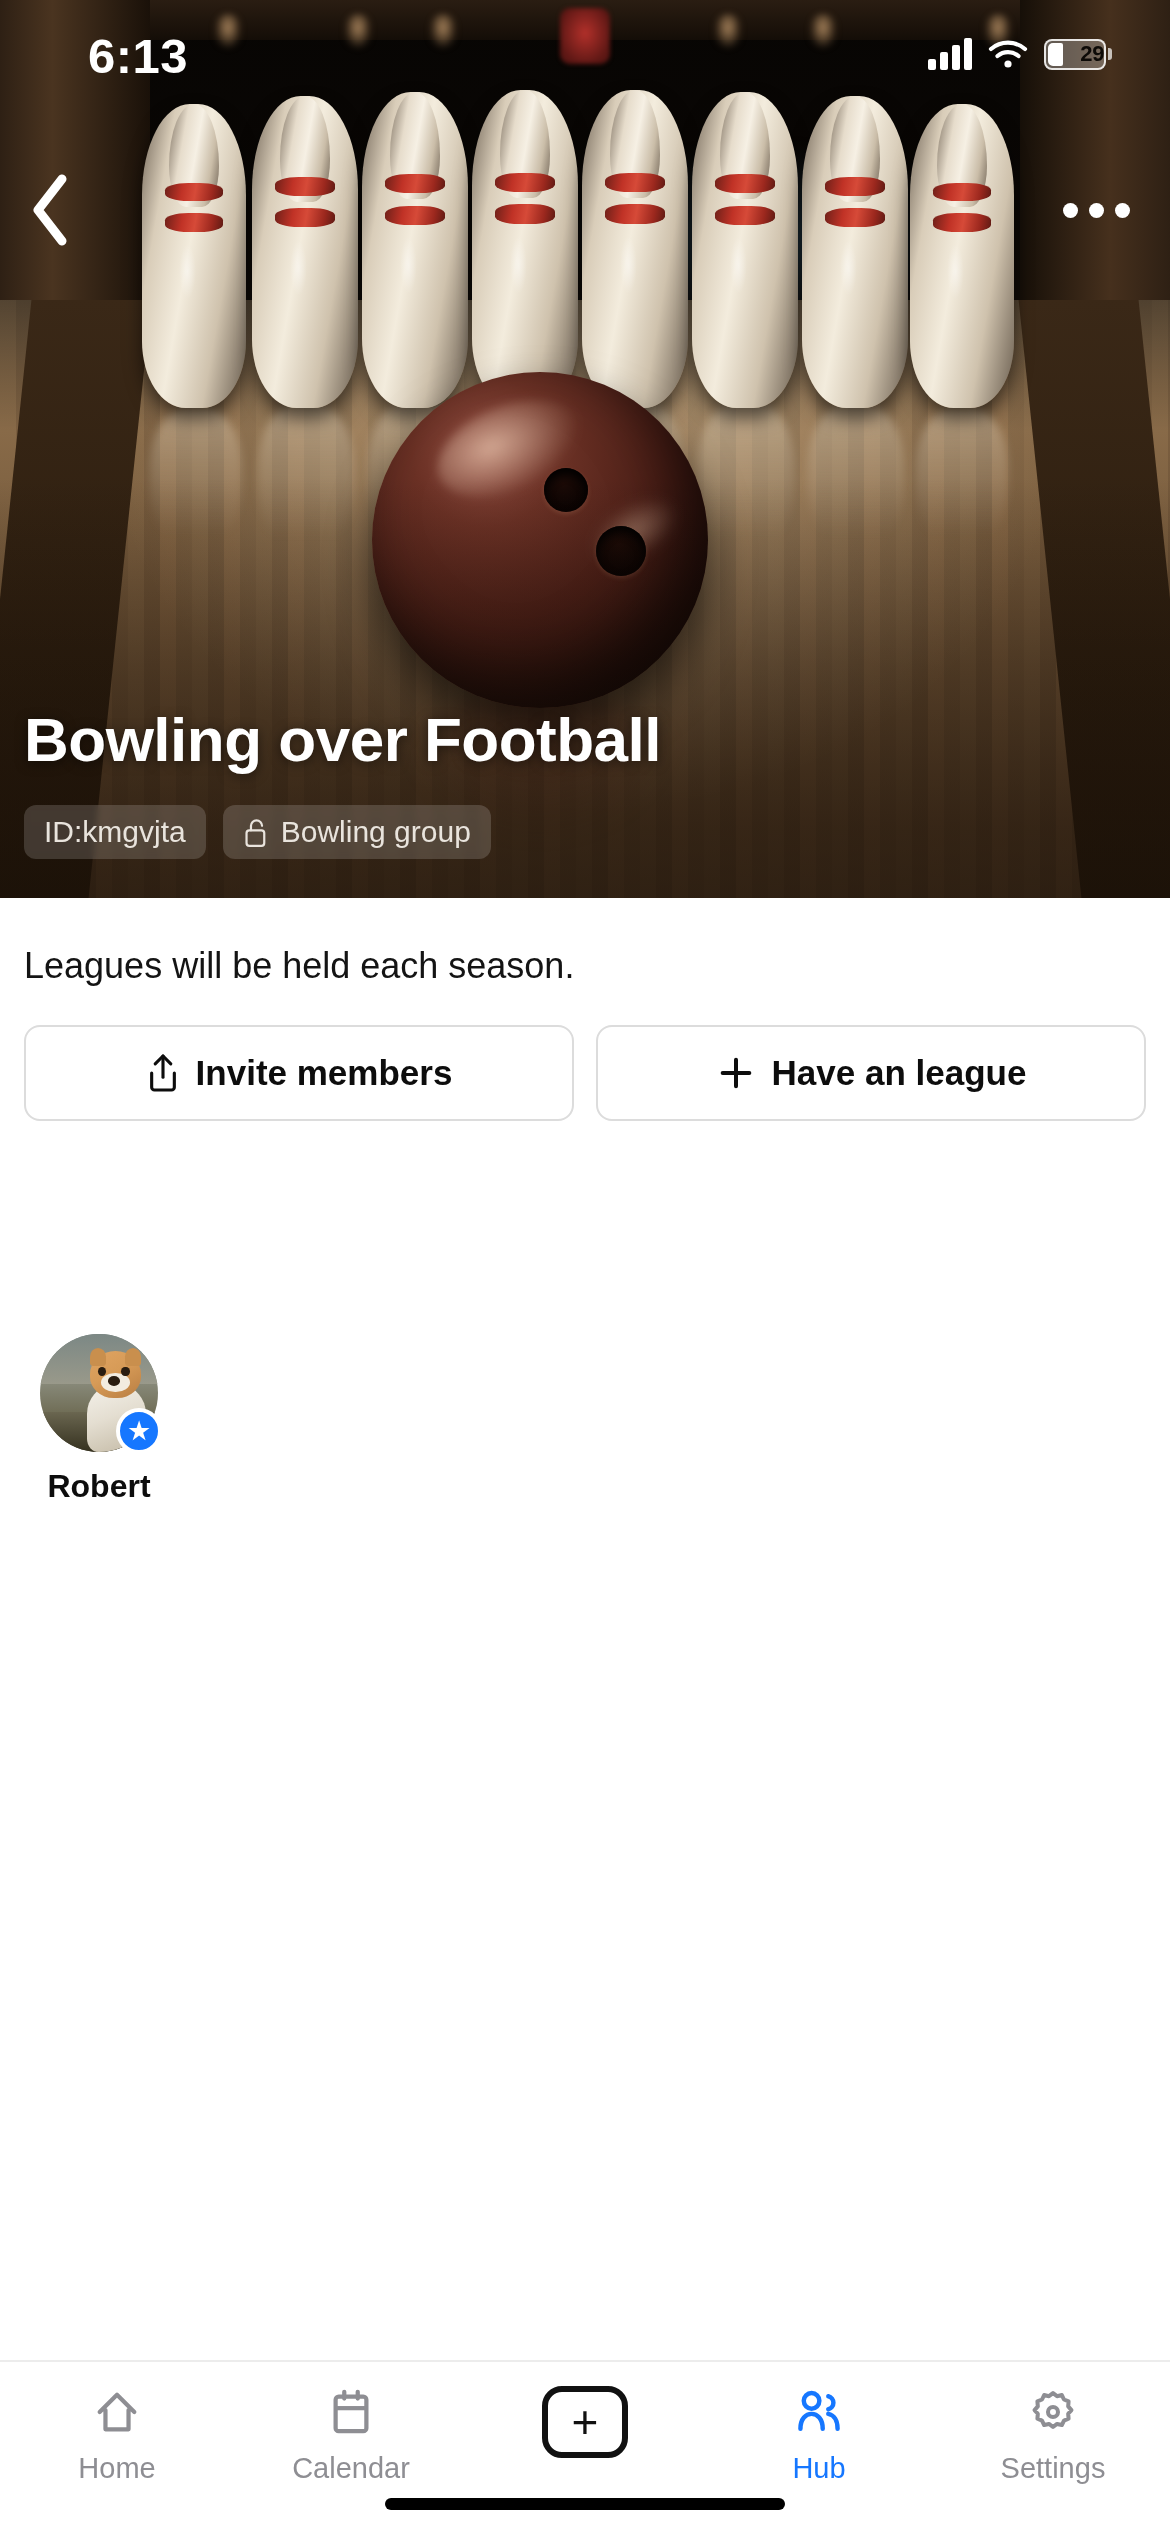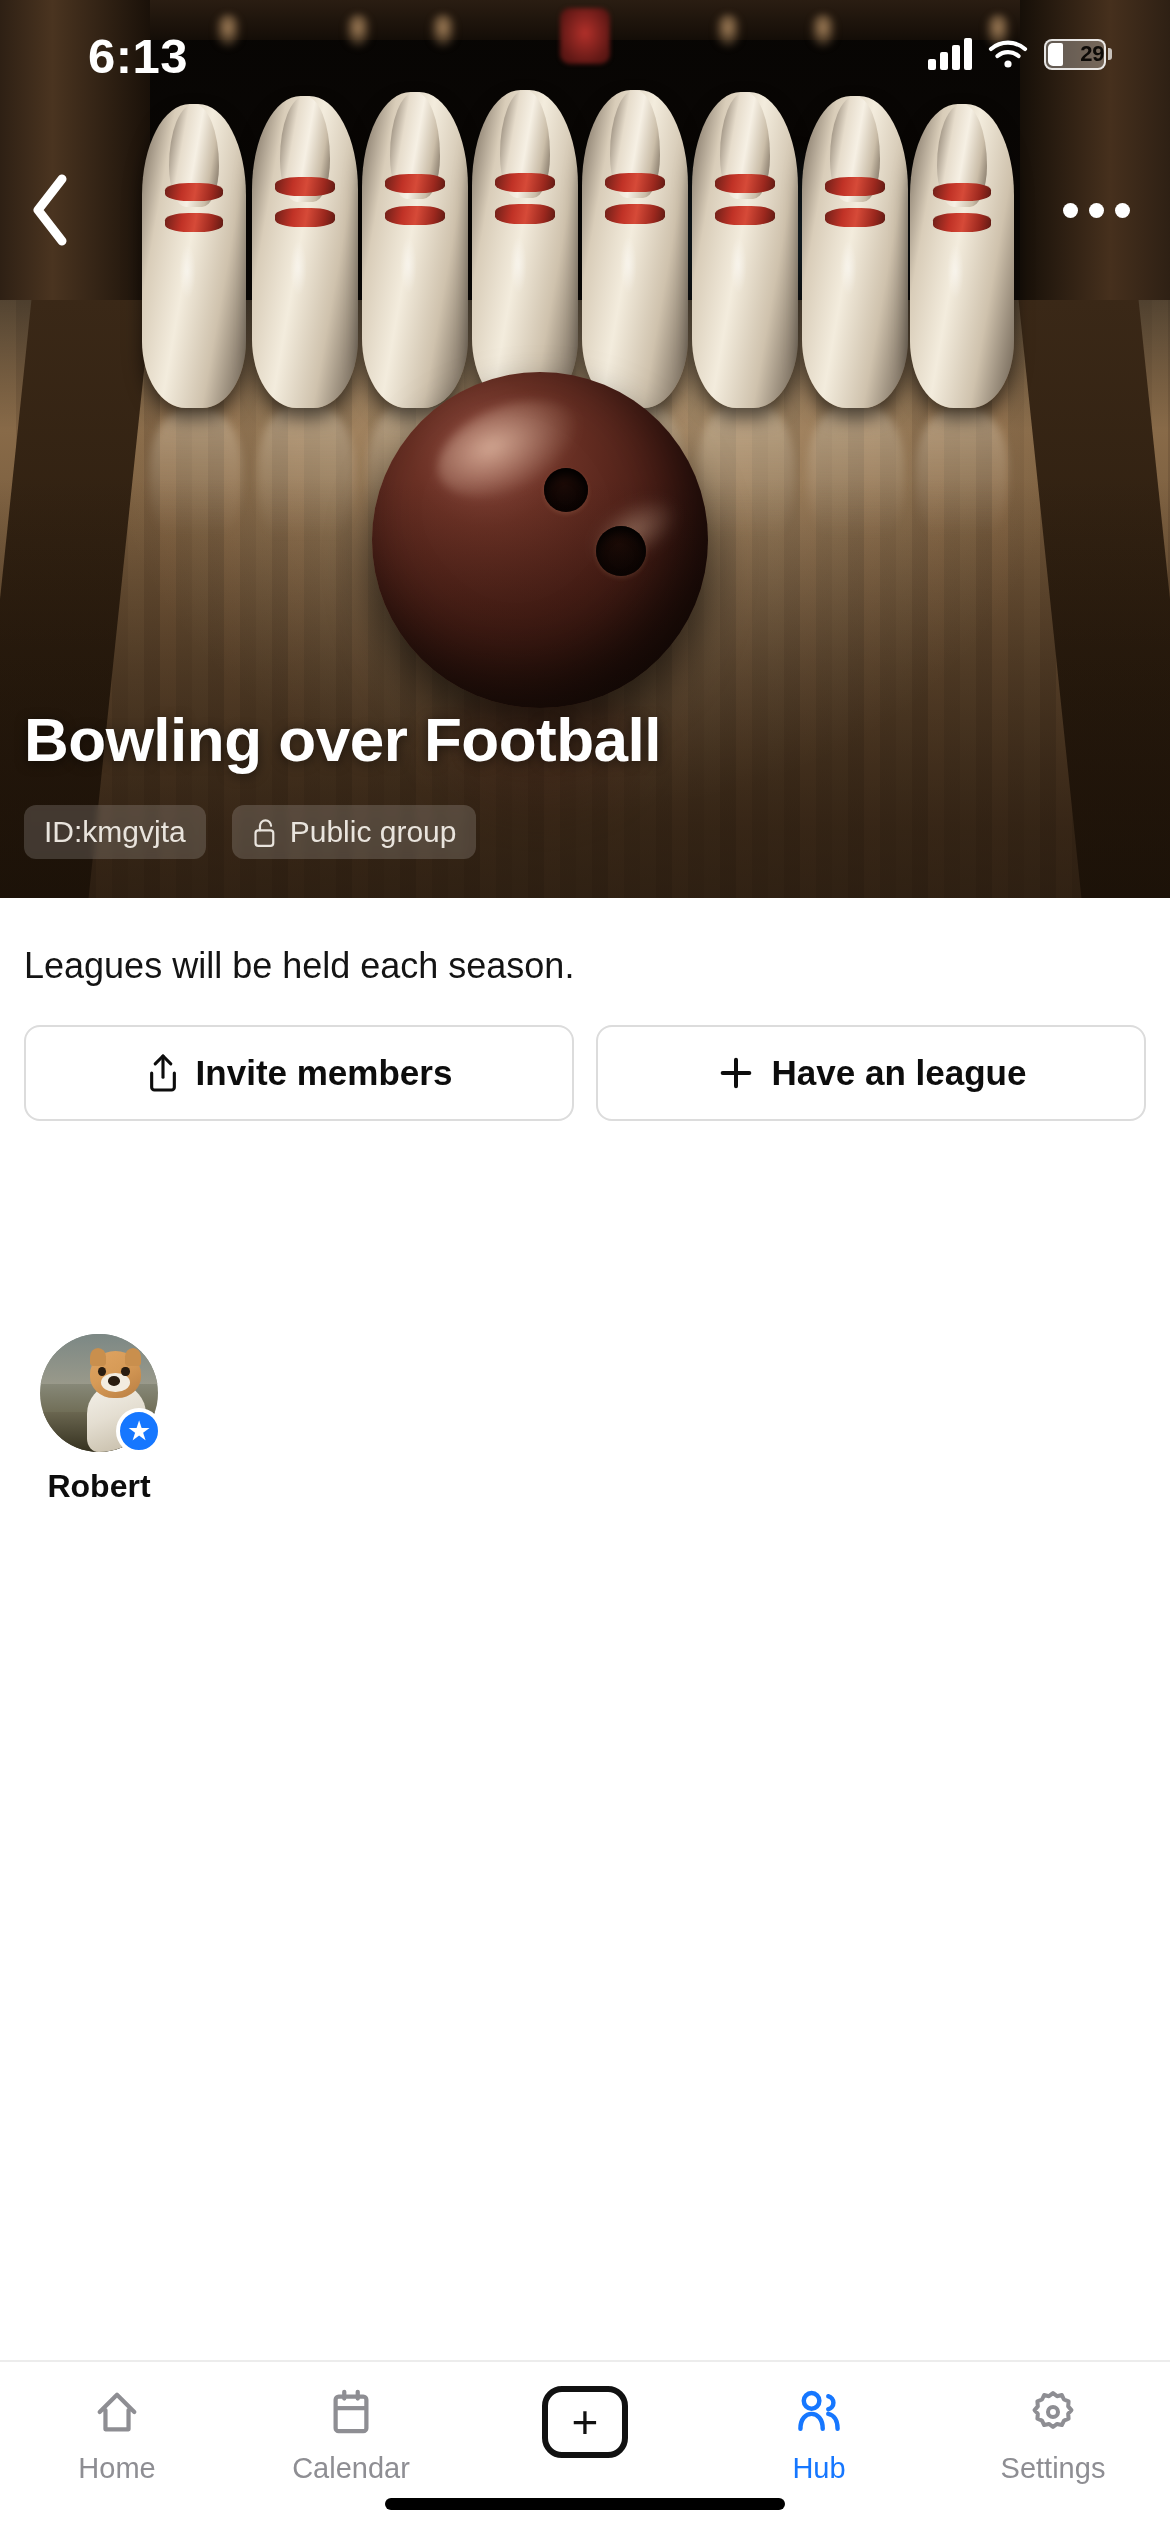--- a/index.html
+++ b/index.html
@@ -152,21 +152,21 @@
     position:absolute; right:36px; top:182px; width:76px; height:56px;
     display:flex; align-items:center; justify-content:center; gap:11px;
   }
   .more-btn i { width:15px; height:15px; border-radius:50%; background:#fff; display:block; }
 
   .hero-title {
     position:absolute; left:24px; top:704px; width:1000px;
     font-size:62px; font-weight:700; color:#fff; letter-spacing:-.5px;
     text-shadow:0 2px 12px rgba(0,0,0,.5);
   }
-  .chips { position:absolute; left:24px; top:805px; display:flex; gap:26px; }
+  .chips { position:absolute; left:24px; top:805px; display:flex; gap:17px; }
   .chip {
     height:54px; padding:0 20px; border-radius:12px;
     background:rgba(255,255,255,.16);
     display:flex; align-items:center; gap:11px;
     color:#e9e4dd; font-size:30px; font-weight:400;
     backdrop-filter:blur(3px);
   }
 
   
   .statusbar {
@@ -421,21 +421,21 @@
 
     <div class="chips">
       <div class="chip">
         <span>ID:kmgvjta</span>
       </div>
       <div class="chip">
         <svg width="27" height="31" viewBox="0 0 24 28">
           <rect x="3" y="12" width="16" height="14" rx="2.5" fill="none" stroke="#e9e4dd" stroke-width="2"></rect>
           <path d="M7 12 V8 a5 5 0 0 1 10 0" fill="none" stroke="#e9e4dd" stroke-width="2" stroke-linecap="round"></path>
         </svg>
-        <span>Public group</span>
+        <span>Bowling group</span>
       </div>
     </div>
   </div>
 
   <div class="statusbar">
     <div class="sb-time">6:13</div>
     <div class="sb-right">
       <div class="bars">
         <span></span>
           <span></span>

